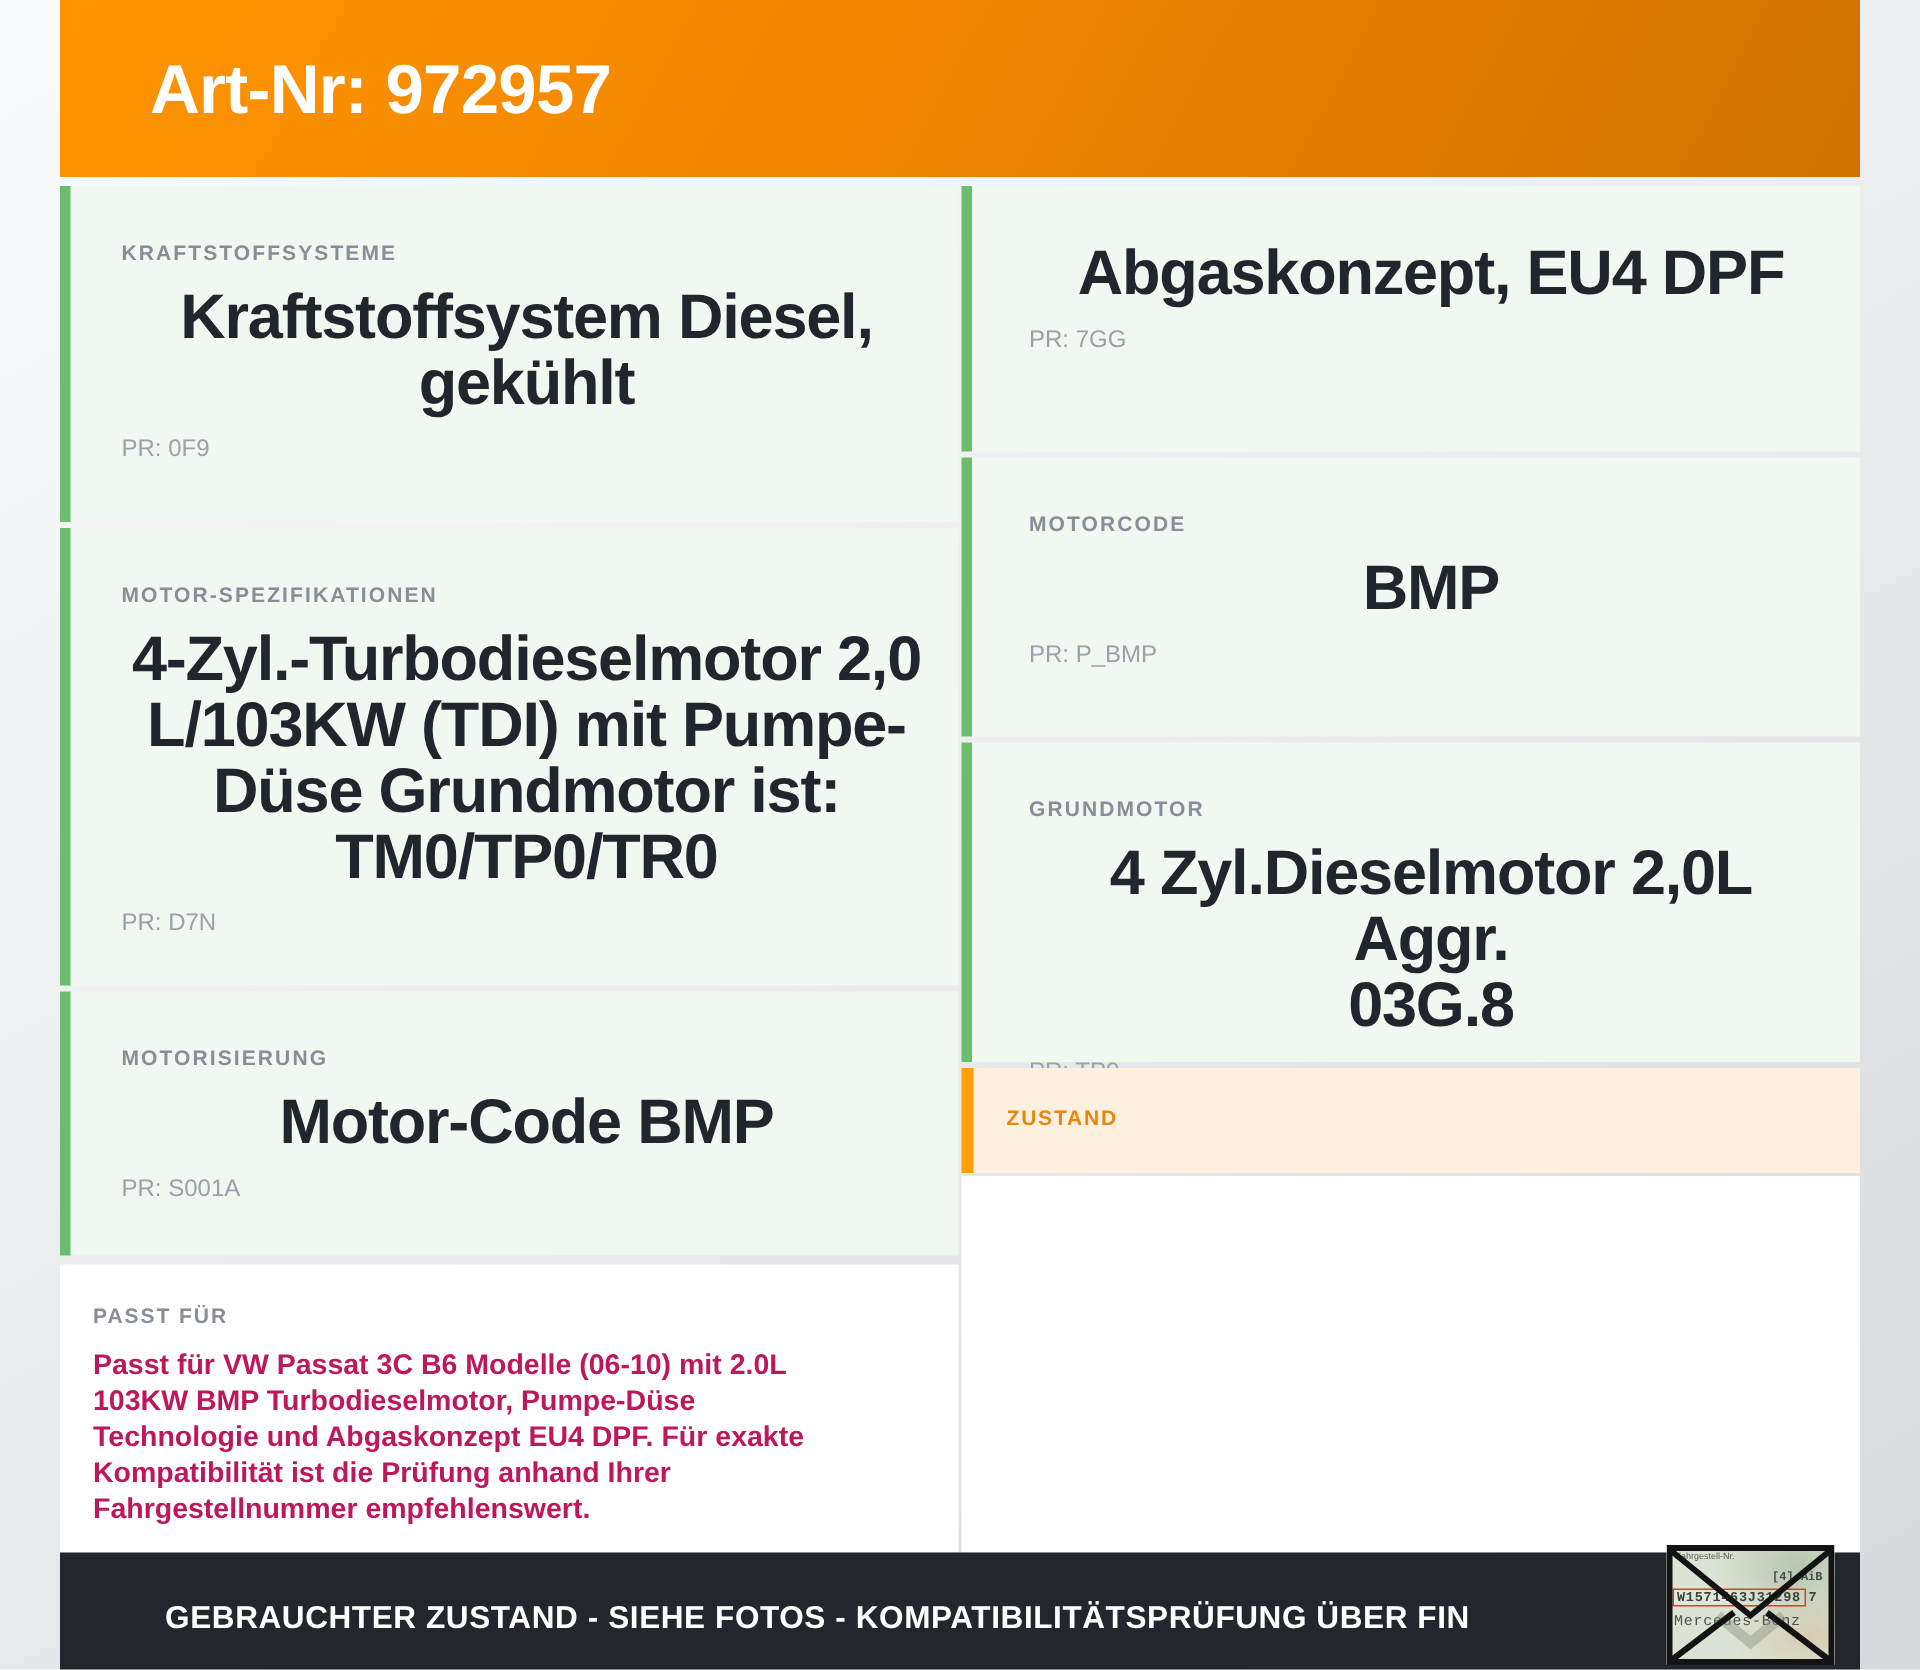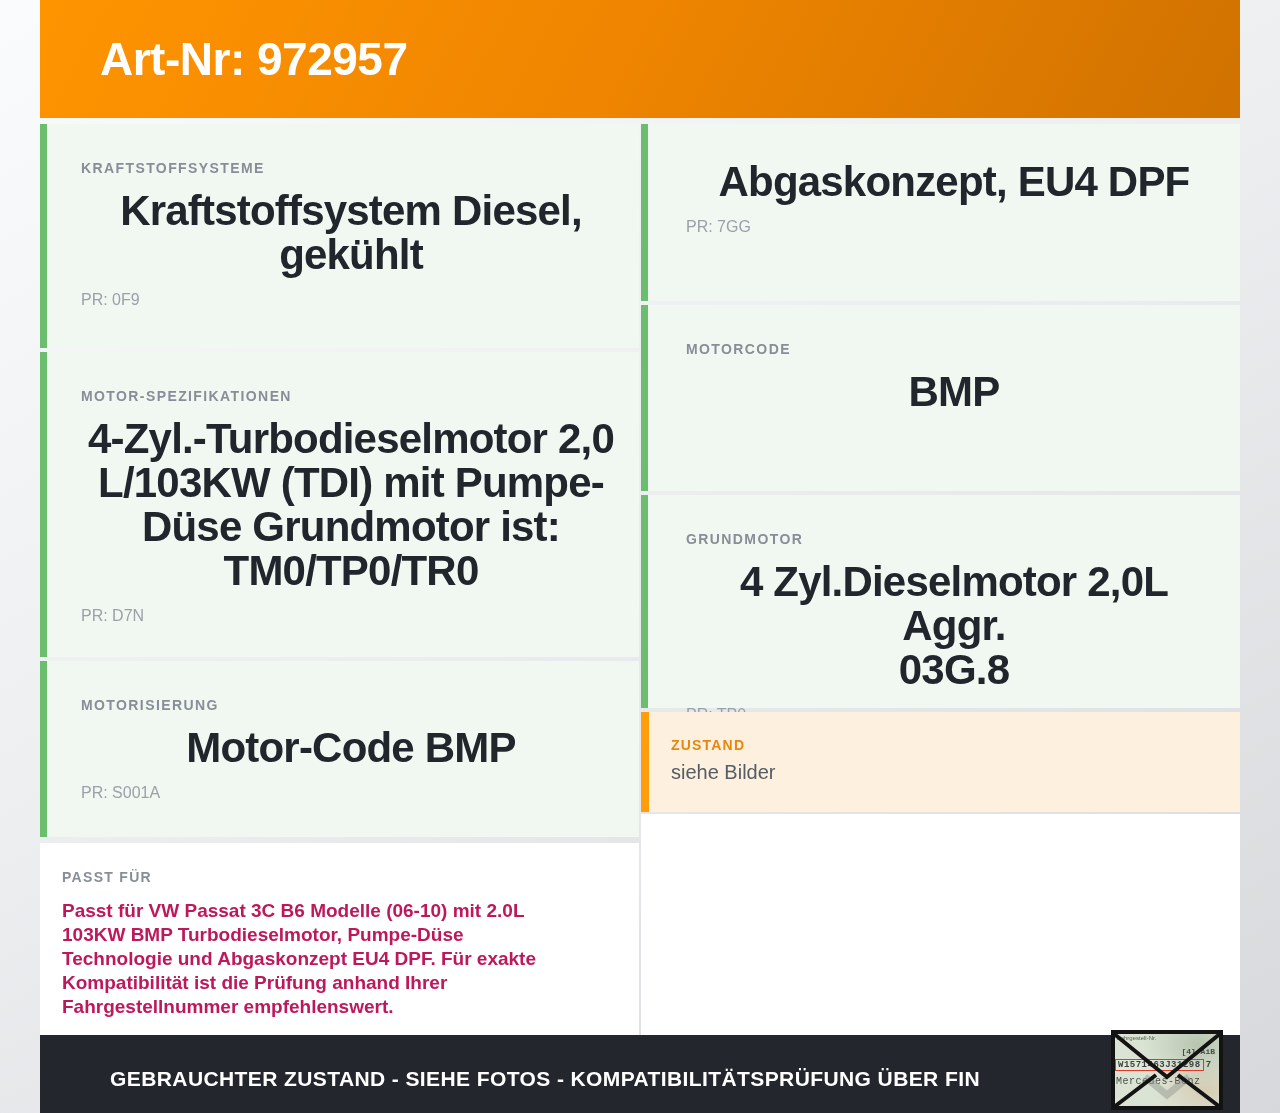--- a/index.html
+++ b/index.html
@@ -48,21 +48,21 @@
     font-size:14px; font-weight:700; color:#878e97; letter-spacing:1.3px;
     text-transform:uppercase; margin-bottom:14px;
   }
   .ws-text {
     font-size:19px; font-weight:600; color:#be185d; line-height:24px;
     white-space:pre-line; width:537px;
   }
 
   .zustand {
     background:#fdf0de; border-left:8px solid #ff9d0a;
-    height:100px; padding:25px 0 0 22px; margin-bottom:2px; flex:none;
+    height:70px; padding:25px 0 0 22px; margin-bottom:2px; flex:none;
   }
   .z-label { font-size:14px; font-weight:700; color:#e8870e; letter-spacing:1.2px; margin-bottom:8px; }
   .z-value { font-size:20px; font-weight:500; color:#555c66; }
   .white-fill { background:#ffffff; flex:1; }
 
   
   .ftr {
     height:87px; flex:none; background:#23262c; position:relative;
     display:flex; align-items:center; justify-content:center; padding-right:190px;
   }
@@ -136,30 +136,30 @@
     </div>
 
     <div class="col col-right">
       <div class="card h-c1r">
         <div class="c-title">Abgaskonzept, EU4 DPF</div>
         <div class="c-pr">PR: 7GG</div>
       </div>
       <div class="card h-c2r">
         <div class="c-label">MOTORCODE</div>
         <div class="c-title">BMP</div>
+        <div class="c-pr">PR: P_BMP</div>
       </div>
       <div class="card h-c3r">
         <div class="c-label">GRUNDMOTOR</div>
         <div class="c-title">4 Zyl.Dieselmotor 2,0L Aggr.
 03G.8</div>
         <div class="c-pr">PR: TP0</div>
       </div>
       <div class="zustand">
         <div class="z-label">ZUSTAND</div>
-        <div class="z-value">siehe Bilder</div>
       </div>
       <div class="white-fill"></div>
     </div>
 
   </div>
 
   <div class="ftr">
     <div class="ftr-text">GEBRAUCHTER ZUSTAND - SIEHE FOTOS - KOMPATIBILITÄTSPRÜFUNG ÜBER FIN</div>
 
     <div class="env">

